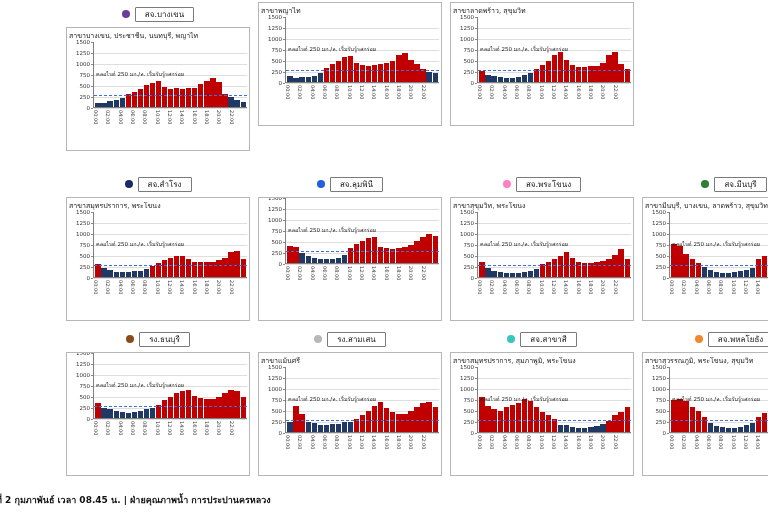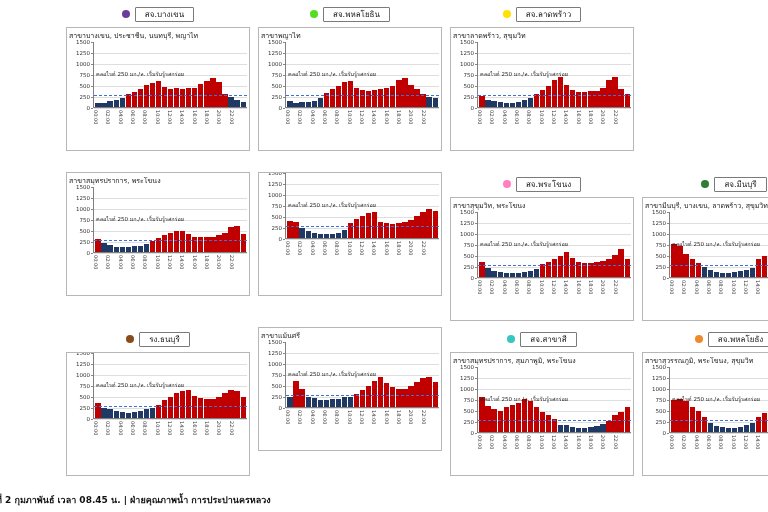--- a/index.html
+++ b/index.html
@@ -221,24 +221,20 @@
                 <div class="x-tick">
                   <span>22:00</span>
                 </div>
                 <div class="x-tick"></div>
                 <div class="x-tick"></div>
               </div>
             </div>
           </div>
         </div>
       <div class="chart-cell">
-          <div class="legend-chip">
-            <span class="legend-dot" style="background: rgb(85, 221, 34);"></span>
-            <span class="legend-box">สจ.พหลโยธิน</span>
-          </div>
           <div class="chart-panel">
             <div class="chart-title">สาขาพญาไท</div>
             <div class="plot-wrap">
               <div class="y-axis">
                 <div class="y-tick" style="top: 0px;">1500</div>
                 <div class="y-tick" style="top: 11px;">1250</div>
                 <div class="y-tick" style="top: 22px;">1000</div>
                 <div class="y-tick" style="top: 33px;">750</div>
                 <div class="y-tick" style="top: 44px;">500</div>
                 <div class="y-tick" style="top: 55px;">250</div>
@@ -329,24 +325,20 @@
                 <div class="x-tick">
                   <span>22:00</span>
                 </div>
                 <div class="x-tick"></div>
                 <div class="x-tick"></div>
               </div>
             </div>
           </div>
         </div>
       <div class="chart-cell">
-          <div class="legend-chip">
-            <span class="legend-dot" style="background: rgb(255, 224, 0);"></span>
-            <span class="legend-box">สจ.ลาดพร้าว</span>
-          </div>
           <div class="chart-panel">
             <div class="chart-title">สาขาลาดพร้าว, สุขุมวิท</div>
             <div class="plot-wrap">
               <div class="y-axis">
                 <div class="y-tick" style="top: 0px;">1500</div>
                 <div class="y-tick" style="top: 11px;">1250</div>
                 <div class="y-tick" style="top: 22px;">1000</div>
                 <div class="y-tick" style="top: 33px;">750</div>
                 <div class="y-tick" style="top: 44px;">500</div>
                 <div class="y-tick" style="top: 55px;">250</div>
@@ -441,20 +433,24 @@
                 <div class="x-tick"></div>
               </div>
             </div>
           </div>
         </div>
       <div class="chart-cell"></div>
     </div>
 
     <div class="chart-row" style="height:155px">
       <div class="chart-cell">
+          <div class="legend-chip">
+            <span class="legend-dot" style="background: rgb(27, 42, 107);"></span>
+            <span class="legend-box">สจ.สำโรง</span>
+          </div>
           <div class="chart-panel">
             <div class="chart-title">สาขาสมุทรปราการ, พระโขนง</div>
             <div class="plot-wrap">
               <div class="y-axis">
                 <div class="y-tick" style="top: 0px;">1500</div>
                 <div class="y-tick" style="top: 11px;">1250</div>
                 <div class="y-tick" style="top: 22px;">1000</div>
                 <div class="y-tick" style="top: 33px;">750</div>
                 <div class="y-tick" style="top: 44px;">500</div>
                 <div class="y-tick" style="top: 55px;">250</div>
@@ -545,20 +541,24 @@
                 <div class="x-tick">
                   <span>22:00</span>
                 </div>
                 <div class="x-tick"></div>
                 <div class="x-tick"></div>
               </div>
             </div>
           </div>
         </div>
       <div class="chart-cell">
+          <div class="legend-chip">
+            <span class="legend-dot" style="background: rgb(31, 95, 224);"></span>
+            <span class="legend-box">สจ.ลุมพินี</span>
+          </div>
           <div class="chart-panel">
             <div class="plot-wrap">
               <div class="y-axis">
                 <div class="y-tick" style="top: 0px;">1500</div>
                 <div class="y-tick" style="top: 11px;">1250</div>
                 <div class="y-tick" style="top: 22px;">1000</div>
                 <div class="y-tick" style="top: 33px;">750</div>
                 <div class="y-tick" style="top: 44px;">500</div>
                 <div class="y-tick" style="top: 55px;">250</div>
                 <div class="y-tick" style="top: 66px;">0</div>
@@ -974,20 +974,24 @@
                 <div class="x-tick">
                   <span>22:00</span>
                 </div>
                 <div class="x-tick"></div>
                 <div class="x-tick"></div>
               </div>
             </div>
           </div>
         </div>
       <div class="chart-cell">
+          <div class="legend-chip">
+            <span class="legend-dot" style="background: rgb(184, 184, 184);"></span>
+            <span class="legend-box">รง.สามเสน</span>
+          </div>
           <div class="chart-panel">
             <div class="chart-title">สาขาแม้นศรี</div>
             <div class="plot-wrap">
               <div class="y-axis">
                 <div class="y-tick" style="top: 0px;">1500</div>
                 <div class="y-tick" style="top: 11px;">1250</div>
                 <div class="y-tick" style="top: 22px;">1000</div>
                 <div class="y-tick" style="top: 33px;">750</div>
                 <div class="y-tick" style="top: 44px;">500</div>
                 <div class="y-tick" style="top: 55px;">250</div>

